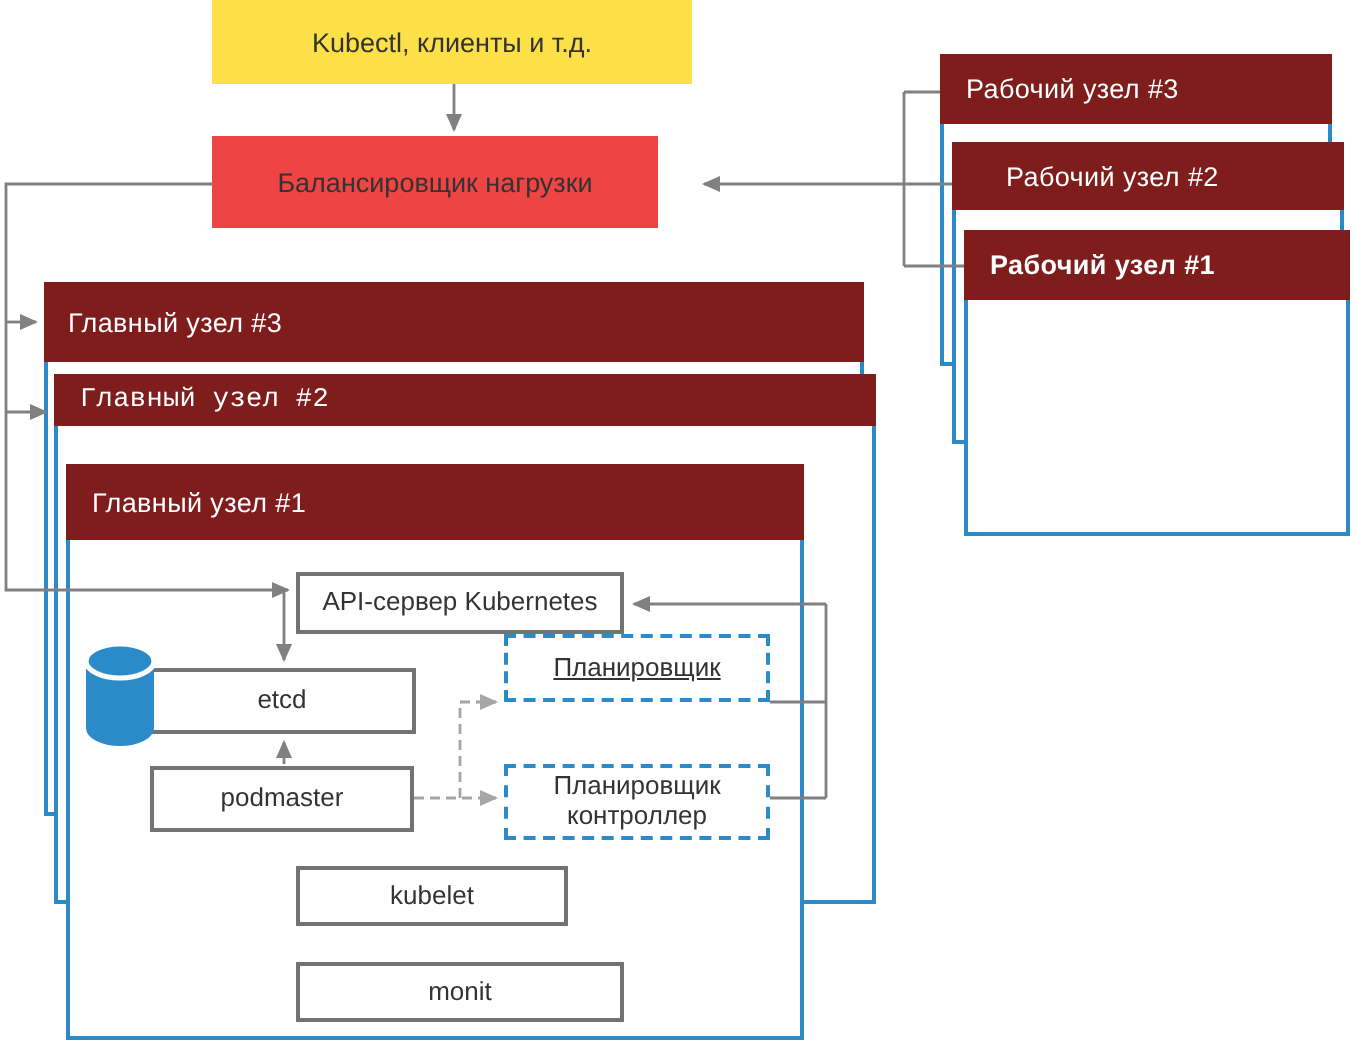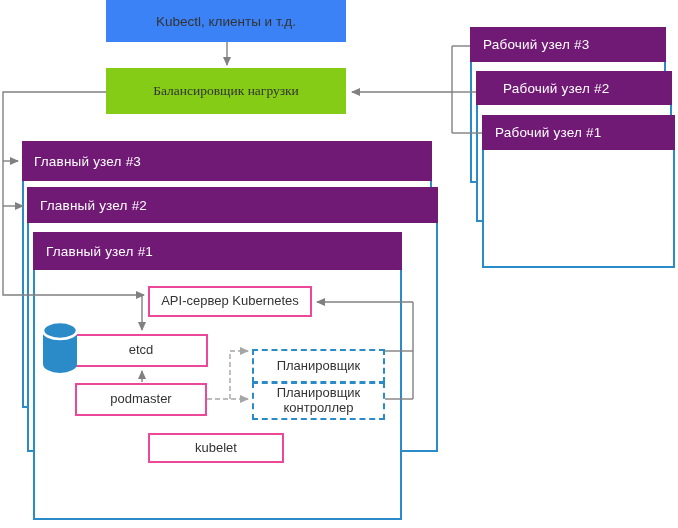--- a/index.html
+++ b/index.html
@@ -3,55 +3,55 @@
 <meta charset="utf-8">
 <style>
   html,body{margin:0;padding:0;background:#fff;}
   .stage{
     position:relative;width:678px;height:528px;background:#fff;overflow:hidden;
     font-family:"Liberation Sans", sans-serif;
   }
   
   .node{position:absolute;background:#fff;border:2px solid #2b8bc9;box-sizing:border-box;}
   .node-header{
-    position:absolute;left:-2px;top:-2px;right:-2px;background:#701a75;color:#fff;
+    position:absolute;left:-2px;top:-2px;right:-2px;background:#7f1d1d;color:#fff;
     display:flex;align-items:center;padding-left:13px;font-size:13.5px;letter-spacing:.2px;
   }
   
   .m3{left:22px;top:141px;width:410px;height:267px;z-index:1;}
   .m3 .node-header{height:40px;padding-left:12px;}
   .m2{left:27px;top:187px;width:411px;height:265px;z-index:2;}
-  .m2 .node-header{height:36px;}
+  .m2 .node-header{height:26px;font-family:Liberation Mono, monospace;}
   .m1{left:33px;top:232px;width:369px;height:288px;z-index:3;}
   .m1 .node-header{height:38px;}
   
   .w3{left:470px;top:27px;width:196px;height:156px;z-index:1;}
   .w3 .node-header{height:35px;}
   .w2{left:476px;top:71px;width:196px;height:151px;z-index:2;}
   .w2 .node-header{height:34px;padding-left:27px;}
-  .w1{left:482px;top:115px;width:193px;height:153px;z-index:3;}
+  .w1{left:482px;top:115px;width:193px;height:153px;z-index:3;font-weight:bold;}
   .w1 .node-header{height:35px;}
   
   .fillbox{
     position:absolute;display:flex;align-items:center;justify-content:center;
     font-size:13.5px;color:#333;text-align:center;box-sizing:border-box;
   }
-  .client{left:106px;top:0;width:240px;height:42px;background:#3b82f6;z-index:4;}
-  .lb{left:106px;top:68px;width:240px;height:46px;background:#84cc16;z-index:4;font-family:Liberation Serif, serif;}
+  .client{left:106px;top:0;width:240px;height:42px;background:#fde047;z-index:4;}
+  .lb{left:106px;top:68px;width:223px;height:46px;background:#ef4444;z-index:4;}
   
   .comp{
-    position:absolute;background:#fff;border:2px solid #ec4899;box-sizing:border-box;
+    position:absolute;background:#fff;border:2px solid #737373;box-sizing:border-box;
     display:flex;align-items:center;justify-content:center;flex-direction:column;
     font-size:13px;color:#333;text-align:center;line-height:1.15;z-index:4;
   }
   .comp.dashed{border:2px dashed #2b8bc9;}
   .api{left:148px;top:286px;width:164px;height:31px;}
   .etcd{left:74px;top:334px;width:134px;height:33px;}
   .podmaster{left:75px;top:383px;width:132px;height:33px;}
-  .scheduler{left:252px;top:349px;width:133px;height:34px;}
+  .scheduler{left:252px;top:317px;width:133px;height:34px;text-decoration:underline;}
   .controller{left:252px;top:382px;width:133px;height:38px;padding:2px 6px;}
   .kubelet{left:148px;top:433px;width:136px;height:30px;}
   .monit{left:148px;top:481px;width:164px;height:30px;}
   
   .cyl{position:absolute;left:42px;top:321px;z-index:5;}
   
   .wires{position:absolute;left:0;top:0;z-index:6;pointer-events:none;}
 </style>
 </head>
 <body>
@@ -108,20 +108,23 @@
   </div>
   <div class="comp dashed scheduler">
     <span>Планировщик</span>
   </div>
   <div class="comp dashed controller">
     <span>Планировщик контроллер</span>
   </div>
   <div class="comp kubelet">
     <span>kubelet</span>
   </div>
+  <div class="comp monit">
+    <span>monit</span>
+  </div>
 
   <svg class="cyl" width="36" height="54" viewBox="0 0 36 54">
     <path d="M1,9 V43 a17,9 0 0 0 34,0 V9" fill="#2b8bc9"></path>
     <ellipse cx="18" cy="9.5" rx="17" ry="8.5" fill="#2b8bc9" stroke="#ffffff" stroke-width="2.6"></ellipse>
   </svg>
 
   <svg class="wires" width="678" height="528" viewBox="0 0 678 528">
     <defs>
       <marker id="ah" markerWidth="9" markerHeight="8" refX="8" refY="4" orient="auto" markerUnits="userSpaceOnUse">
         <path d="M0,0 L9,4 L0,8 Z" fill="#808080"></path>

